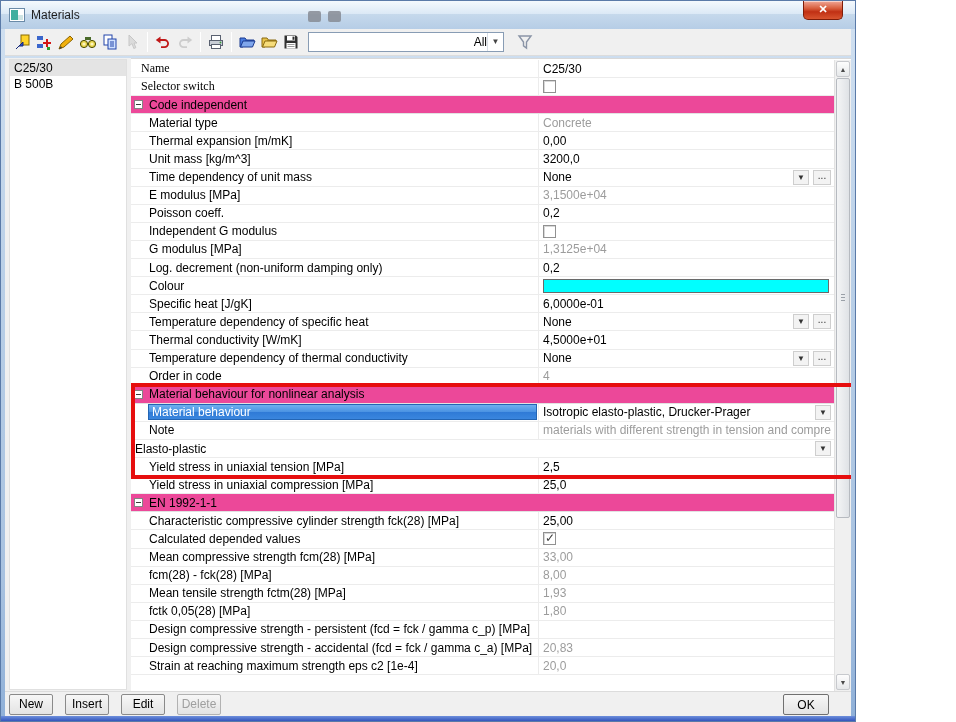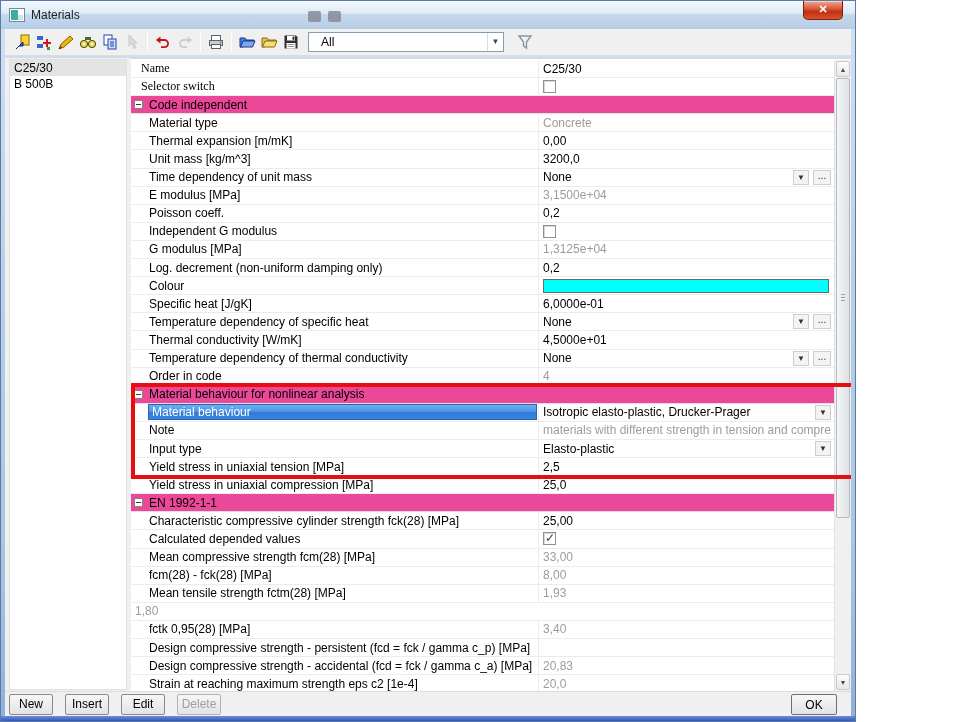--- a/index.html
+++ b/index.html
@@ -26,21 +26,21 @@
   .close-btn::after { content:"✕"; }
 
   
   .toolbar { position:absolute; left:4px; right:4px; top:28px; height:27px; background:#f0f0f0;
     border-bottom:1px solid #dcdcdc; display:flex; align-items:center; padding-left:6px; }
   .tbtn { width:21px; height:21px; display:flex; align-items:center; justify-content:center; margin-right:1px; }
   .tbtn.disabled { opacity:.40; filter:grayscale(100%); }
   .tsep { width:1px; height:20px; background:#c8c8c8; border-right:1px solid #fff; margin:0 4px; }
   .combo { width:196px; height:20px; background:#fff; border:1px solid #889cb4; margin-left:6px;
     display:flex; align-items:center; font-size:12px; }
-  .combo-text { flex:1; padding-left:12px; color:#000; }
+  .combo-text { flex:1; padding-left:12px; color:#000;text-align:right; }
   .combo-arrow { width:16px; height:18px; text-align:center; color:#444; font-size:8px; line-height:18px; border-left:1px solid #d8dee6; }
   .combo-arrow::after { content:"▼"; }
   .funnel { margin-left:10px; }
 
   
   .content { position:absolute; left:4px; right:4px; top:57px; bottom:30px; background:#f0f0f0; }
   .sidebar { position:absolute; left:4px; top:1px; bottom:1px; width:118px; background:#fff;
     border:1px solid #e0e0e0; font-size:12px; overflow:hidden; }
   .side-item { height:16px; line-height:16px; padding-left:4px; color:#000; cursor:default; white-space:nowrap; }
   .side-item.selected { background:#e4e4e4; }
@@ -91,21 +91,21 @@
   .red-box { position:absolute; border:4px solid #e60e0e; pointer-events:none; z-index:5; }
 
   
   .footer { position:absolute; left:4px; right:4px; bottom:5px; height:25px; background:#f0f0f0;
     border-top:1px solid #dcdcdc; display:flex; align-items:center; }
   .fbtn { width:44px; height:21px; margin-left:12px; font-size:12px; font-family:"Liberation Sans",sans-serif;
     background:linear-gradient(180deg,#f7f7f7,#e3e3e3); border:1px solid #8a8a8a; border-radius:2px;
     color:#000; cursor:pointer; }
   .fbtn:first-child { margin-left:4px; }
   .fbtn.disabled { color:#9f9f9f; border-color:#b2b2b2; cursor:default; }
-  .ok-btn { position:absolute; right:14px; top:2px; width:46px; height:21px; font-size:12px;
+  .ok-btn { position:absolute; right:22px; top:2px; width:46px; height:21px; font-size:12px;
     background:linear-gradient(180deg,#f7f7f7,#e3e3e3); border:1px solid #707070; border-radius:2px; cursor:pointer; }
   .bottom-strip { position:absolute; left:0; right:0; bottom:0; height:5px;
     background:linear-gradient(180deg,#6d8fdc,#3456bc); }
   svg { display:block; }
 </style>
 </head>
 <body>
 
 <div class="window">
 
@@ -389,23 +389,20 @@
           </div>
           <div class="row">
             <div class="lcell">
               <span>Note</span>
             </div>
             <div class="vcell">
               <span class="val gray">materials with different strength in tension and compression (concrete, soil)</span>
             </div>
           </div>
           <div class="row">
-            <div class="lcell">
-              <span>Input type</span>
-            </div>
             <div class="vcell">
               <span class="val">Elasto-plastic</span>
               <span class="ddbtn"></span>
             </div>
           </div>
           <div class="row">
             <div class="lcell">
               <span>Yield stress in uniaxial tension [MPa]</span>
             </div>
             <div class="vcell">
@@ -458,30 +455,25 @@
           </div>
           <div class="row">
             <div class="lcell">
               <span>Mean tensile strength fctm(28) [MPa]</span>
             </div>
             <div class="vcell">
               <span class="val gray">1,93</span>
             </div>
           </div>
           <div class="row">
+            <div class="lcell">
+              <span>fctk 0,05(28) [MPa]</span>
+            </div>
             <div class="vcell">
               <span class="val gray">1,80</span>
-            </div>
-          </div>
-          <div class="row">
-            <div class="lcell">
-              <span>fctk 0,95(28) [MPa]</span>
-            </div>
-            <div class="vcell">
-              <span class="val gray">3,40</span>
             </div>
           </div>
           <div class="row">
             <div class="lcell">
               <span>Design compressive strength - persistent (fcd = fck / gamma c_p) [MPa]</span>
             </div>
           </div>
           <div class="row">
             <div class="lcell">
               <span>Design compressive strength - accidental (fcd = fck / gamma c_a) [MPa]</span>

